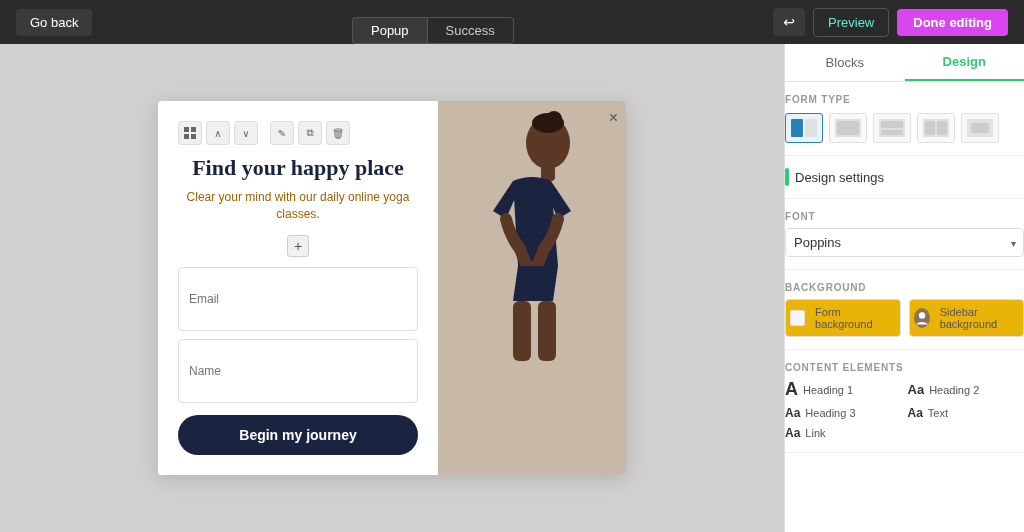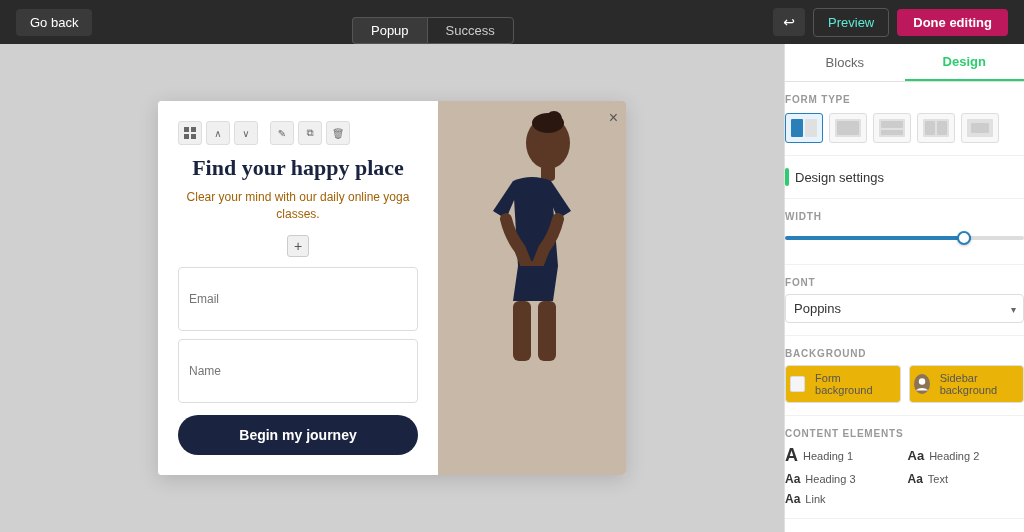--- a/index.html
+++ b/index.html
@@ -51,21 +51,21 @@
     .btn-preview {
       background: transparent;
       color: #5eead4;
       border: 1px solid #555;
       border-radius: 4px;
       padding: 6px 14px;
       font-size: 13px;
       cursor: pointer;
     }
     .btn-done {
-      background: #be185d;
+      background: #d946ef;
       color: #fff;
       border: none;
       border-radius: 4px;
       padding: 6px 16px;
       font-size: 13px;
       font-weight: 600;
       cursor: pointer;
     }
 
     
@@ -537,28 +537,20 @@
       </div>
     </div>
 
     <div class="panel-section">
       <div class="design-settings-label">
         <div class="design-accent-bar"></div>
         <span>Design settings</span>
       </div>
     </div>
 
-    <div class="panel-section">
-      <div class="panel-label">WIDTH</div>
-      <div class="slider-container">
-        <div class="slider-track">
-          <div class="slider-thumb"></div>
-        </div>
-      </div>
-    </div>
 
     <div class="panel-section">
       <div class="panel-label">FONT</div>
       <div class="select-wrapper">
         <select class="font-select">
           <option>Poppins</option>
           <option>Inter</option>
           <option>Roboto</option>
           <option>Open Sans</option>
         </select>

